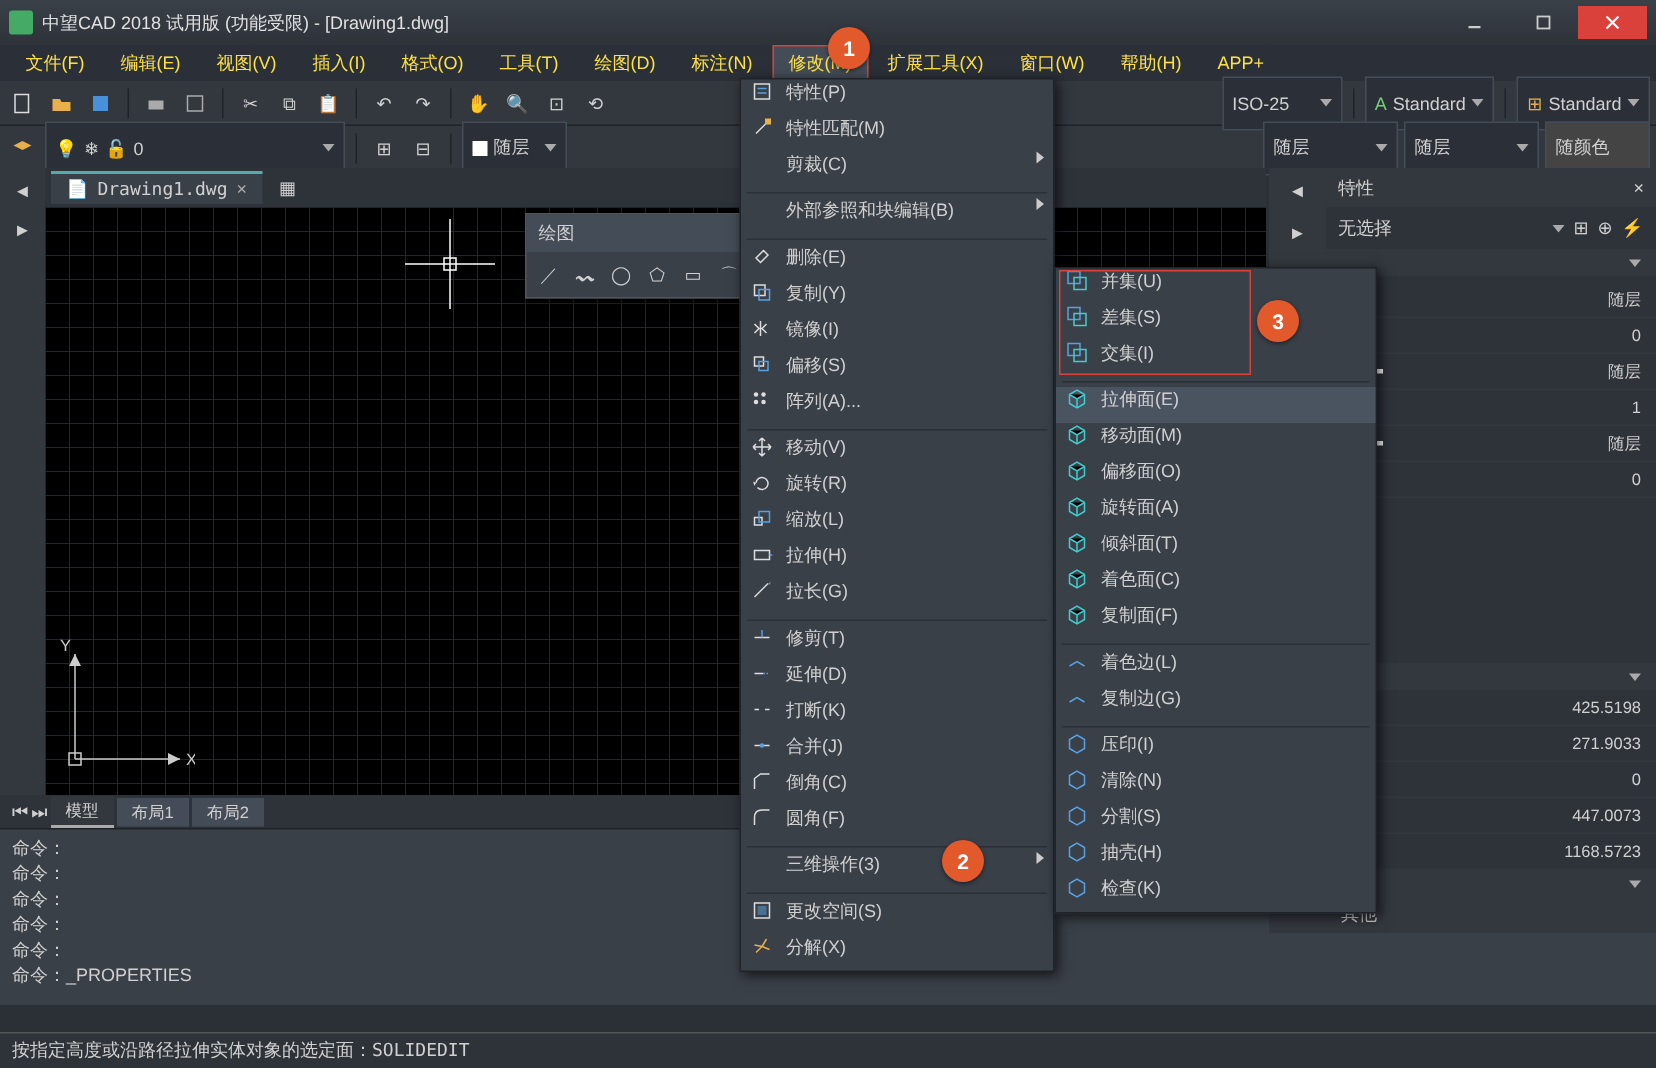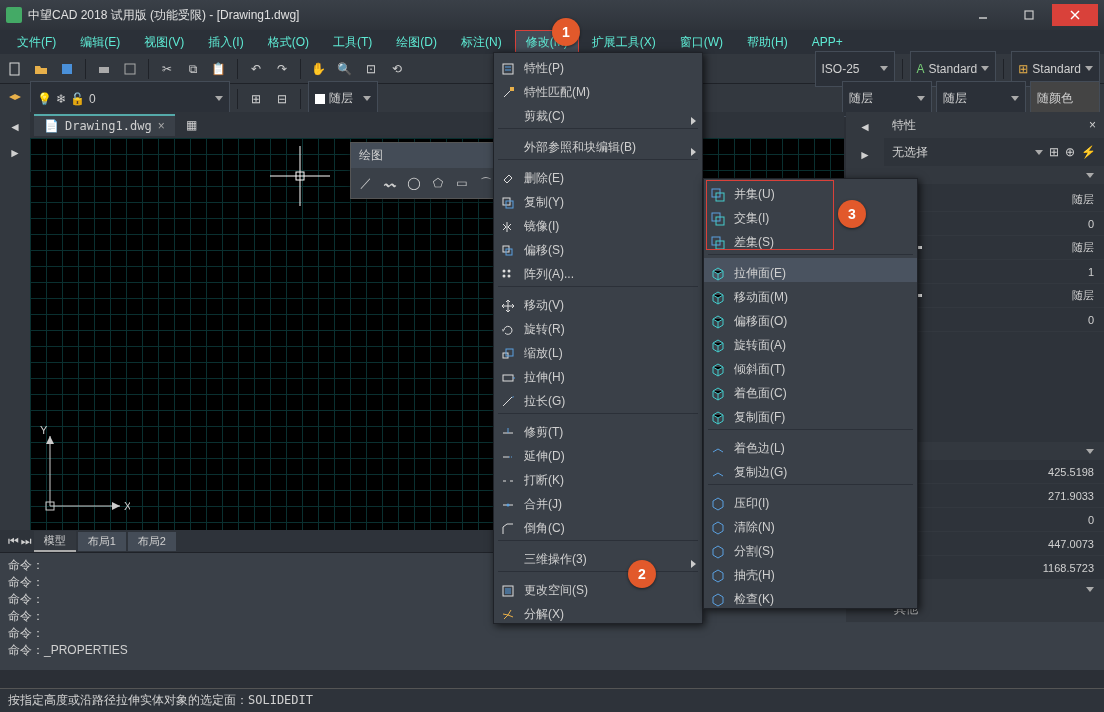--- a/index.html
+++ b/index.html
@@ -9,21 +9,21 @@
 .titlebar { height: 28px; background: linear-gradient(#3a4048,#2e333a); display: flex; align-items: center; padding: 15px 6px; }
 .titlebar .icon-app { width: 16px; height: 16px; background:#4a6; border-radius:2px; margin-right:6px;}
 .titlebar .title { flex:1; color:#e0e0e0; font-size:12px; }
 .winbtns { display:flex; }
 .winbtn { width:46px; height:22px; display:flex; align-items:center; justify-content:center; }
 .winbtn.close { background:#d9413a; color:#fff; }
 .winbtn svg { width:12px; height:12px; }
 
 
 .menubar { height:24px; background:#2b3038; display:flex; align-items:center; padding:0 6px; gap:2px; }
-.menuitem { padding:3px 10px; color:#5eead4; cursor:pointer; border:1px solid transparent; }
+.menuitem { padding:3px 10px; color:#fde047; cursor:pointer; border:1px solid transparent; }
 .menuitem.active { background:#444c57; border:1px solid #d9413a; position:relative;}
 .callout { position:absolute; width:28px; height:28px; background:#e2592b; border-radius:50%; display:flex; align-items:center; justify-content:center; color:#fff; font-weight:bold; font-size:14px; z-index:50; box-shadow:0 1px 3px rgba(0,0,0,.5);}
 
 
 .toolbar { height:30px; background:#33383f; display:flex; align-items:center; padding:0 4px; gap:4px; border-bottom:1px solid #1f2228;}
 .tbtn { width:22px; height:22px; display:flex; align-items:center; justify-content:center; border-radius:2px; }
 .tsep{width:1px;height:20px;background:#1f2228;margin:0 3px;}
 .combo { height:22px; background:#2b3038; border:1px solid #444c57; display:flex; align-items:center; padding:17px 6px; gap:4px; min-width:80px;}
 .combo .arrow{margin-left:auto;}
 .toolbar2 { height:30px; background:#33383f; display:flex; align-items:center; padding:0 4px; gap:4px; border-bottom:1px solid #1f2228;}
@@ -62,21 +62,21 @@
 .selrow{height:28px;display:flex;align-items:center;padding:0 8px;gap:6px;background:#2e333a;}
 .selrow .sel{flex:1;}
 .propbody{flex:1;overflow:hidden;padding:4px 0;}
 .prow{display:flex;height:24px;align-items:center;padding:0 10px;gap:10px;border-bottom:1px solid #33383f;}
 .prow .v{margin-left:auto;color:#d0d0d0;font-size:11px;}
 .prow .sw{width:28px;height:3px;background:#fff;}
 .collapse{height:18px;background:#33383f;display:flex;align-items:center;justify-content:flex-end;padding:0 10px;}
 
 
 .menu{position:absolute;background:#3a4048;border:1px solid #1f2228;box-shadow:2px 2px 8px rgba(0,0,0,.7);z-index:40;}
-.menu .mi{display:flex;align-items:flex-end;height:24px;padding:0 24px 0 30px;gap:8px;position:relative;white-space:nowrap;}
+.menu .mi{display:flex;align-items:flex-start;height:24px;padding:0 24px 0 30px;gap:8px;position:relative;white-space:nowrap;}
 .menu .mi:hover, .menu .mi.hl{background:#4a5360;}
 .menu .mi .ic{position:absolute;left:6px;width:16px;height:16px;display:flex;align-items:center;justify-content:center;}
 .menu .mi .ic svg{width:14px;height:14px;}
 .menu .mi .arr{position:absolute;right:6px;}
 .menu .msep{height:1px;background:#2b3038;margin:3px 4px;}
 .menu .mi.boxed{outline:1.5px solid #d9413a;}
 
 .arrow-down{width:0;height:0;border-left:4px solid transparent;border-right:4px solid transparent;border-top:5px solid #aaa;}
 .arrow-right{width:0;height:0;border-top:4px solid transparent;border-bottom:4px solid transparent;border-left:5px solid #ccc;}
 svg{display:block;}
@@ -518,20 +518,28 @@
       <span>合并(J)</span>
     </div>
     <div class="mi">
       <span class="ic">
         <svg width="14" height="14" viewBox="0 0 14 14">
           <path d="M2 12V5l4-3h6" fill="none" stroke="#ddd"></path>
         </svg>
       </span>
       <span>倒角(C)</span>
     </div>
+    <div class="mi">
+      <span class="ic">
+        <svg width="14" height="14" viewBox="0 0 14 14">
+          <path d="M2 12V7q0-5 5-5h5" fill="none" stroke="#ddd"></path>
+        </svg>
+      </span>
+      <span>圆角(F)</span>
+    </div>
     <div class="msep"></div>
     <div class="mi">
       <span class="ic"></span>
       <span>三维操作(3)</span>
       <span class="arr arrow-right"></span>
     </div>
     <div class="msep"></div>
     <div class="mi">
       <span class="ic">
         <svg width="14" height="14" viewBox="0 0 14 14">
@@ -561,30 +569,30 @@
       </span>
       <span>并集(U)</span>
     </div>
     <div class="mi">
       <span class="ic">
         <svg width="14" height="14" viewBox="0 0 14 14">
           <rect x="1" y="1" width="8" height="8" fill="none" stroke="#5aa0e0"></rect>
           <rect x="5" y="5" width="8" height="8" fill="none" stroke="#4cc"></rect>
         </svg>
       </span>
-      <span>交集(I)</span>
+      <span>差集(S)</span>
     </div>
     <div class="mi">
       <span class="ic">
         <svg width="14" height="14" viewBox="0 0 14 14">
           <rect x="1" y="1" width="8" height="8" fill="none" stroke="#5aa0e0"></rect>
           <rect x="5" y="5" width="8" height="8" fill="none" stroke="#4cc"></rect>
         </svg>
       </span>
-      <span>差集(S)</span>
+      <span>交集(I)</span>
     </div>
     <div class="msep"></div>
     <div class="mi hl">
       <span class="ic">
         <svg width="14" height="14" viewBox="0 0 14 14">
           <path d="M2 4l5-3 5 3v6l-5 3-5-3z" fill="none" stroke="#4cc"></path>
           <path d="M2 4l5 3 5-3M7 7v6" stroke="#4cc"></path>
         </svg>
       </span>
       <span>拉伸面(E)</span>

